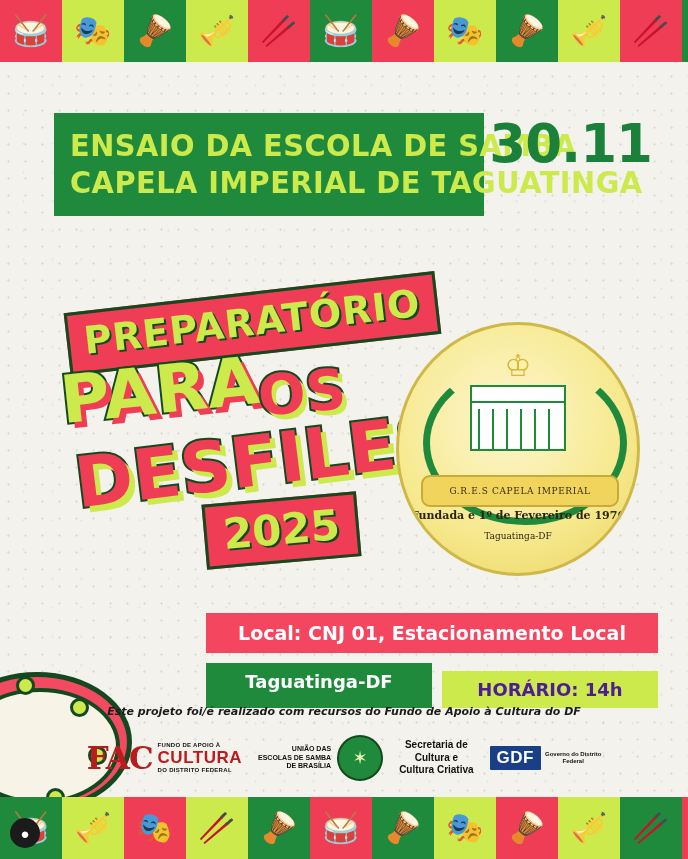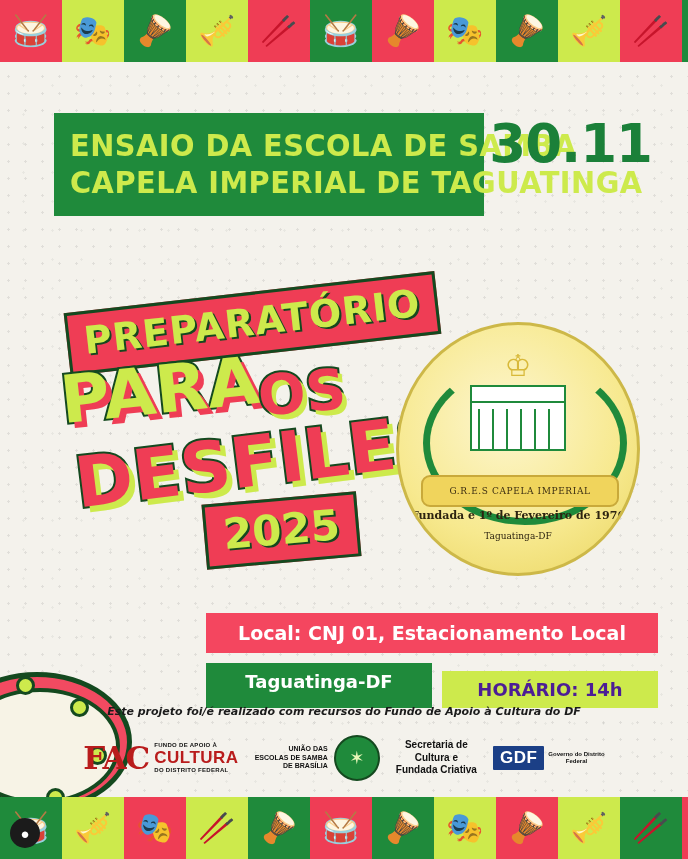--- a/index.html
+++ b/index.html
@@ -573,21 +573,21 @@
         <div>UNIÃO DAS</div>
         <div>ESCOLAS DE SAMBA</div>
         <div>DE BRASÍLIA</div>
       </div>
       <div class="uesb-seal">✶</div>
     </div>
 
     <div class="logo-sec">
       <div>Secretaria de</div>
       <div>Cultura e</div>
-      <div>Fundada Criativa</div>
+      <div>Cultura Criativa</div>
     </div>
 
     <div class="logo-gdf">
       <div class="gdf-badge">GDF</div>
       <div class="gdf-sub">
         <div>Governo do Distrito</div>
         <div>Federal</div>
       </div>
     </div>
   </div>

